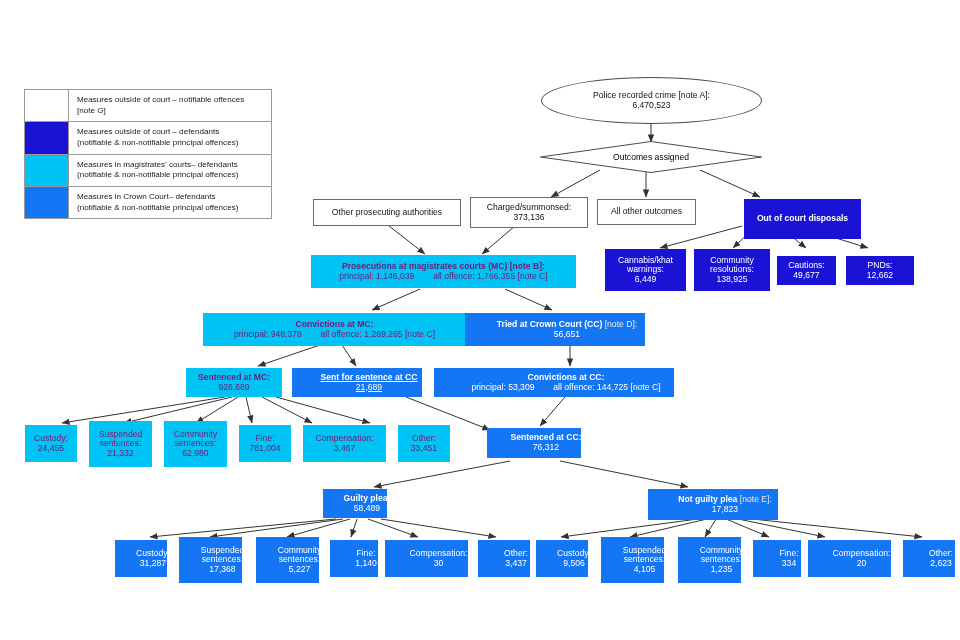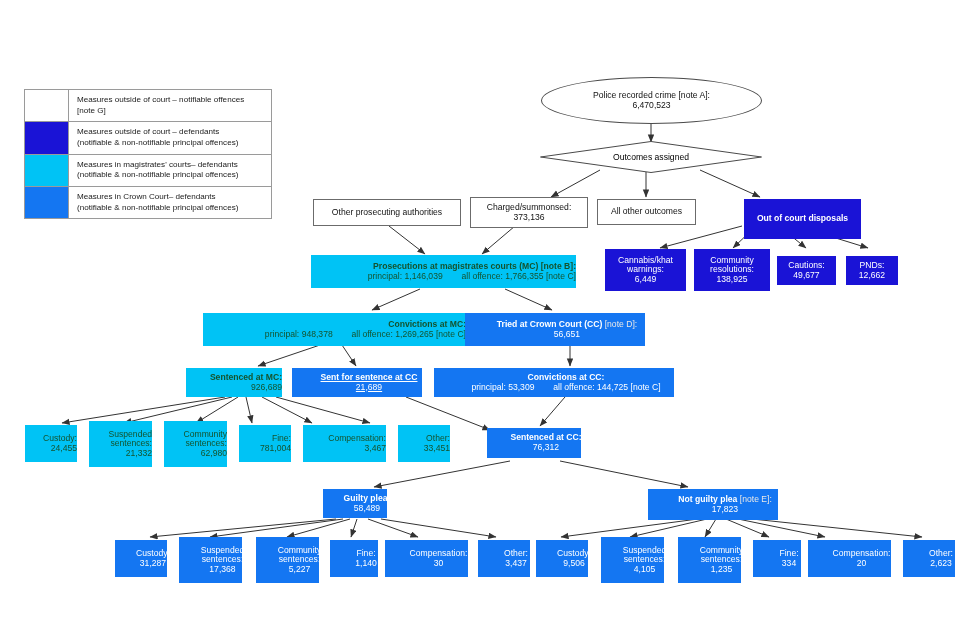--- a/index.html
+++ b/index.html
@@ -20,21 +20,21 @@
   .lg-row{display:flex;align-items:stretch;border-bottom:1px solid #9a9a9a;box-sizing:border-box;}
   .lg-row:last-child{border-bottom:none;}
   .lg-sw{width:44px;flex:0 0 44px;border-right:1px solid #9a9a9a;box-sizing:border-box;}
   .lg-tx{flex:1;padding:5px 6px 5px 8px;font-size:8.1px;color:#1a1a1a;line-height:1.32;}
   .lg-tx .l2{display:block;}
 
   
   .ellipse{border:1px solid #4a4a4a;border-radius:50%;background:#fff;color:#111;}
   .diamond-wrap{position:absolute;}
   .rect-white{border:1px solid #6b6b6b;background:#fff;color:#111;}
-  .b-cyan{background:#00c3f5;color:#14532d;border:0;align-items:flex-end;}
+  .b-cyan{background:#00c3f5;color:#701a75;border:0;}
   .b-blue{background:#1476f2;color:#fff;border:0;padding-left:24px;}
   .b-navy{background:#1a13d6;color:#fff;border:0;}
   .t85{font-size:8.6px;}
   .bold{font-weight:bold;}
   .note{font-weight:normal;}
   .dim{color:#e8e8e8;}
 </style>
 </head>
 <body>
 
@@ -181,21 +181,21 @@
     <span class="ln">Community</span>
     <span class="ln">resolutions:</span>
     <span class="ln">138,925</span>
   </div>
 
   <div class="node b-navy t85" style="left:777px;top:256px;width:59px;height:29px;">
     <span class="ln">Cautions:</span>
     <span class="ln">49,677</span>
   </div>
 
-  <div class="node b-navy t85" style="left:846px;top:256px;width:52px;height:29px;">
+  <div class="node b-navy t85" style="left:846px;top:256px;width:68px;height:29px;">
     <span class="ln">PNDs:</span>
     <span class="ln">12,662</span>
   </div>
 
   <div class="node b-cyan" style="left:311px;top:255px;width:265px;height:33px;">
     <span class="ln t85 bold">Prosecutions at magistrates courts (MC) [note B]:</span>
     <span class="ln t85">
       <span>principal: 1,146,039</span>
       <span style="display:inline-block;width:14px;"></span>
       <span>all offence: 1,766,355 [note C]</span>

